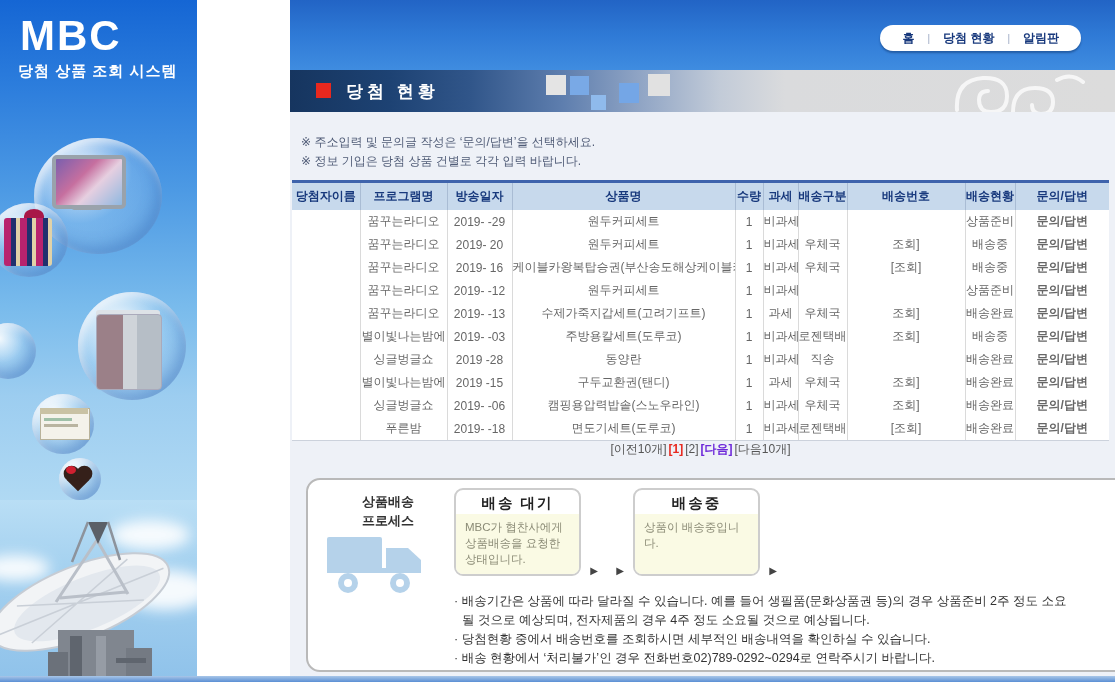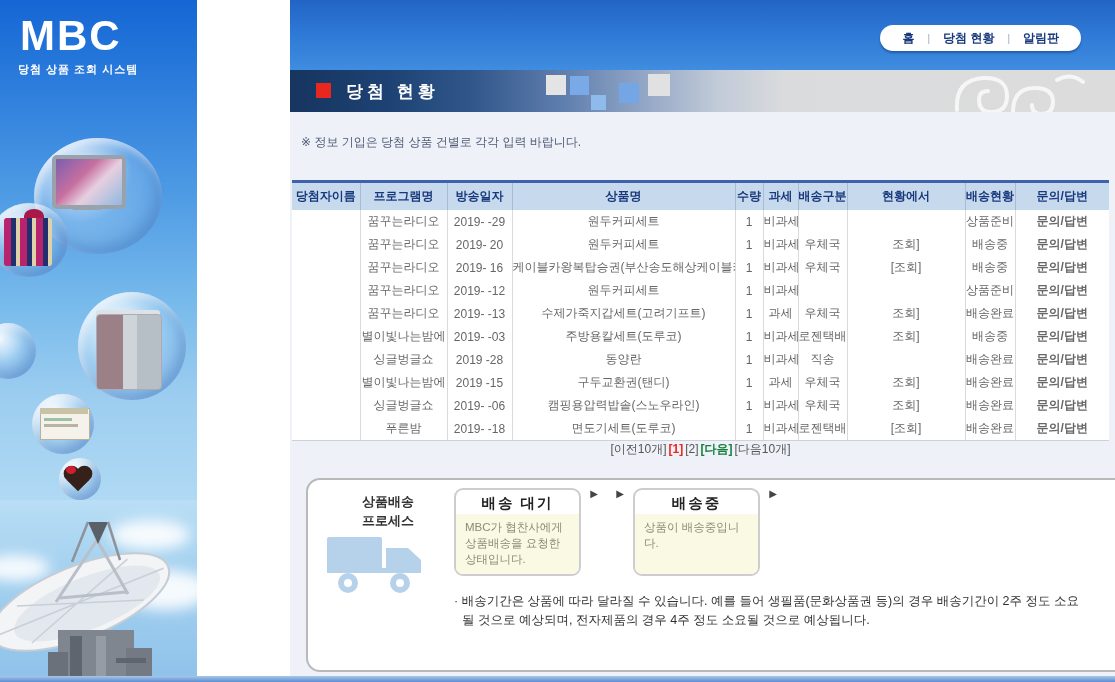--- a/index.html
+++ b/index.html
@@ -3,21 +3,21 @@
 <meta charset="utf-8">
 <style>
   html,body{margin:0;padding:0;}
   body{font-family:"Liberation Sans","DejaVu Sans",sans-serif;background:#fff;}
   .page{position:relative;width:1115px;height:682px;overflow:hidden;background:#fff;}
 
   
   .sidebar{position:absolute;left:0;top:0;width:197px;height:682px;
     background:linear-gradient(180deg,#1566d4 0%,#2b7cdc 12%,#4d9ae4 28%,#79bbec 45%,#9ccdf0 58%,#aed8f3 72%,#b8def5 80%);}
   .mbc-logo{position:absolute;left:20px;top:14px;color:#fff;font-size:42px;font-weight:bold;letter-spacing:2px;line-height:44px;}
-  .mbc-sub{position:absolute;left:18px;top:62px;color:#fff;font-size:11px;font-weight:bold;letter-spacing:1px;}
+  .mbc-sub{position:absolute;left:18px;top:62px;color:#fff;font-size:15px;font-weight:bold;letter-spacing:1px;}
   .bubble{position:absolute;border-radius:50%;
     background:radial-gradient(circle at 35% 28%, rgba(255,255,255,.9), rgba(205,230,250,.25) 45%, rgba(120,170,225,.4) 78%, rgba(80,130,200,.55) 100%);
     box-shadow:inset -5px -7px 14px rgba(50,100,175,.35), inset 4px 5px 9px rgba(255,255,255,.75);}
   .b-tv{left:34px;top:138px;width:128px;height:116px;}
   .b-gift{left:-10px;top:203px;width:78px;height:74px;}
   .b-fridge{left:78px;top:292px;width:108px;height:108px;}
   .b-edge{left:-20px;top:323px;width:56px;height:56px;}
   .b-web{left:32px;top:394px;width:62px;height:60px;}
   .b-choc{left:59px;top:458px;width:42px;height:42px;}
   .tv{position:absolute;left:52px;top:155px;width:66px;height:46px;border:4px solid #99a2ab;border-radius:5px;
@@ -77,29 +77,29 @@
   table.grid td:first-child{border-left:none;}
   table.grid tr:last-child td{border-bottom:1px solid #ccd2dc;}
   td.c-product{text-align:left;padding-left:5px;margin-left:12px;}
   td.c-date{white-space:pre;font-size:11.5px;}
   td.c-tracking{text-align:right;padding-right:6px;font-weight:normal;color:#333;cursor:pointer;}
   td.c-inquiry{font-weight:bold;color:#1a1a1a;cursor:pointer;}
 
   .pagination{position:absolute;left:0;top:329px;width:821px;text-align:center;font-size:12px;color:#555;}
   .pg{margin:0 1px;cursor:pointer;}
   .pg-current{color:#e8281e;font-weight:bold;}
-  .pg-bold{font-weight:bold;color:#15803d;margin-top:36px;}
+  .pg-bold{font-weight:bold;color:#6d28d9;margin-top:36px;}
 
   
   .panel{position:absolute;left:16px;top:366px;width:798px;height:190px;background:#fff;
     border:2px solid #b9b9b9;border-radius:14px;padding-left:44px;}
   .proc-label{position:absolute;left:28px;top:12px;width:104px;text-align:center;
     font-size:13px;font-weight:bold;color:#333;line-height:19px;white-space:pre-line;}
   .truck{position:absolute;left:16px;top:52px;}
-  .steps{position:absolute;left:146px;top:8px;display:flex;align-items:flex-start;}
+  .steps{position:absolute;left:146px;top:8px;display:flex;align-items:flex-end;}
   .step{width:123px;height:84px;border:2px solid #cdcdcd;border-radius:9px;background:#fff;overflow:hidden;flex:none;}
   .step-title{height:24px;line-height:26px;text-align:center;font-size:14.5px;font-weight:bold;color:#222;letter-spacing:2px;}
   .step-body{height:60px;background:#fafae4;padding:5px 9px 0 9px;font-size:11.5px;color:#8b8b76;line-height:16px;white-space:pre-line;}
   .step-arrow{width:26px;text-align:center;font-size:10px;color:#444;flex:none;}
   .notes{position:absolute;left:146px;top:112px;width:648px;font-size:12.5px;color:#333;line-height:19px;}
   .note-indent{padding-left:8px;}
 
   .bottom-strip{position:absolute;left:0;top:676px;width:1115px;height:6px;
     background:linear-gradient(180deg,#a8c6e8,#5b8fd4);}
 </style>
@@ -181,20 +181,21 @@
       <g fill="none" stroke="rgba(255,255,255,.75)" stroke-width="4" stroke-linecap="round">
         <path d="M40 40 q-2 -30 26 -32 q24 -1 24 18 q0 16 -16 16 q-12 0 -12 -12 q0 -9 9 -9"></path>
         <path d="M96 42 q0 -24 22 -24 q18 0 18 14 q0 12 -12 12 q-9 0 -9 -9"></path>
         <path d="M140 10 q14 -8 26 2"></path>
       </g>
     </svg>
   </div>
 
   <div class="content">
     <div class="notices">
+        <div>※ 주소입력 및 문의글 작성은 ‘문의/답변’을 선택하세요.</div>
         <div>※ 정보 기입은 당첨 상품 건별로 각각 입력 바랍니다.</div>
       </div>
 
     <table class="grid">
       <colgroup>
         <col style="width:68px">
           <col style="width:87px">
           <col style="width:65px">
           <col style="width:223px">
         <col style="width:28px">
@@ -206,21 +207,21 @@
       </colgroup>
       <thead>
           <tr>
             <th>당첨자이름</th>
             <th>프로그램명</th>
             <th>방송일자</th>
             <th>상품명</th>
             <th>수량</th>
             <th>과세</th>
             <th>배송구분</th>
-            <th>현황에서</th>
+            <th>배송번호</th>
             <th>배송현황</th>
             <th>문의/답변</th>
           </tr>
         </thead>
       <tbody>
           <tr>
             <td class="c-winner"></td>
             <td class="c-program">꿈꾸는라디오</td>
             <td class="c-date">2019-   -29</td>
             <td class="c-product">원두커피세트</td>
@@ -365,20 +366,22 @@
           </div>
           <div class="step-arrow">▶</div>
           <div class="step-arrow">▶</div>
           <div class="step">
             <div class="step-title">배송중</div>
             <div class="step-body">상품이 배송중입니다.</div>
           </div>
           <div class="step-arrow">▶</div>
         </div>
       <div class="notes">
-          <div>· 배송기간은 상품에 따라 달라질 수 있습니다. 예를 들어 생필품(문화상품권 등)의 경우 배송기간이 2주 정도 소요</div>
+          <div>· 배송기간은 상품에 따라 달라질 수 있습니다. 예를 들어 생필품(문화상품권 등)의 경우 상품준비 2주 정도 소요</div>
           <div class="note-indent">될 것으로 예상되며, 전자제품의 경우 4주 정도 소요될 것으로 예상됩니다.</div>
+          <div>· 당첨현황 중에서 배송번호를 조회하시면 세부적인 배송내역을 확인하실 수 있습니다.</div>
+          <div>· 배송 현황에서 ‘처리불가’인 경우 전화번호02)789-0292~0294로 연락주시기 바랍니다.</div>
         </div>
     </div>
   </div>
 
   <div class="bottom-strip"></div>
 </div>
 
 </body></html>

